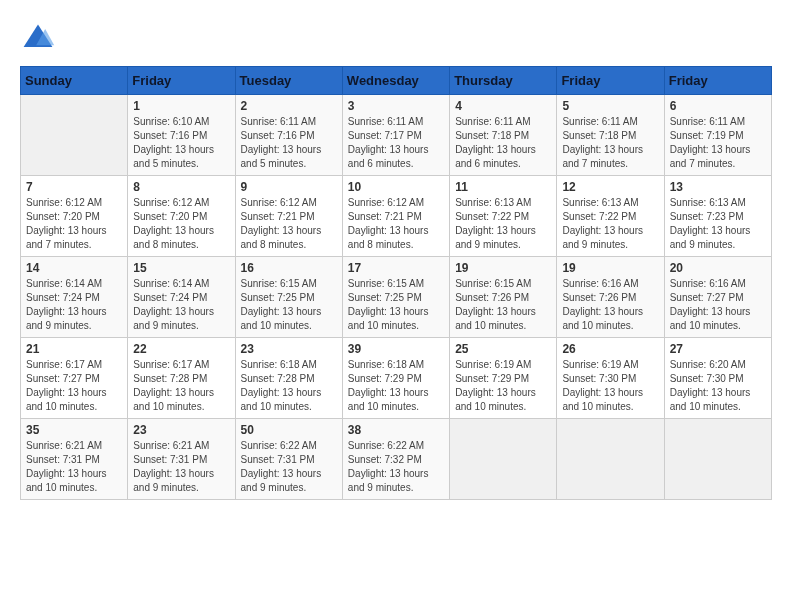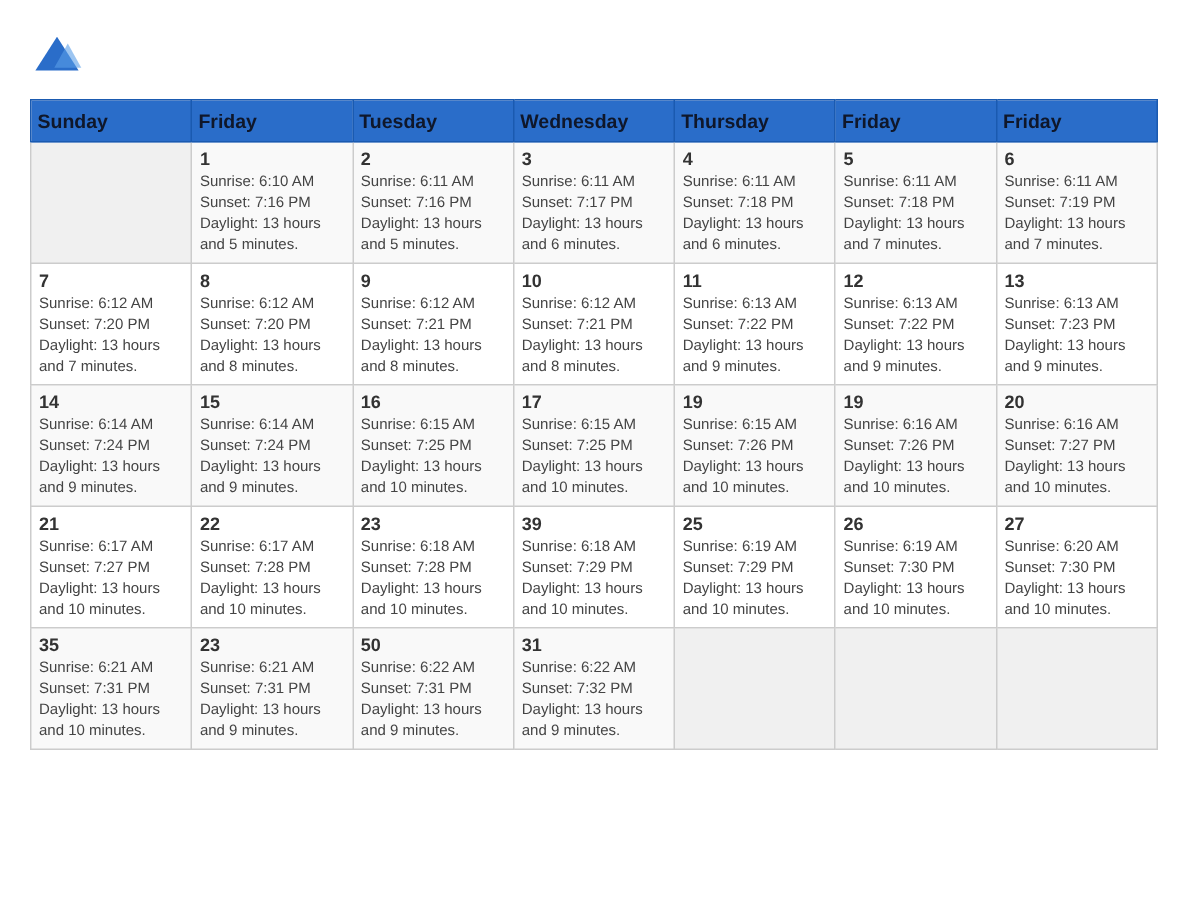--- a/index.html
+++ b/index.html
@@ -250,21 +250,21 @@
         </td>
         <td>
           <span class="day-number">23</span>
           <div class="day-info">Sunrise: 6:21 AM<br>Sunset: 7:31 PM<br>Daylight: 13 hours and 9 minutes.</div>
         </td>
         <td>
           <span class="day-number">50</span>
           <div class="day-info">Sunrise: 6:22 AM<br>Sunset: 7:31 PM<br>Daylight: 13 hours and 9 minutes.</div>
         </td>
         <td>
-          <span class="day-number">31</span>
+          <span class="day-number">38</span>
           <div class="day-info">Sunrise: 6:22 AM<br>Sunset: 7:32 PM<br>Daylight: 13 hours and 9 minutes.</div>
         </td>
         <td class="empty-cell"></td>
         <td class="empty-cell"></td>
         <td class="empty-cell"></td>
       </tr>
     </tbody>
 </table>
 
 </body></html>

